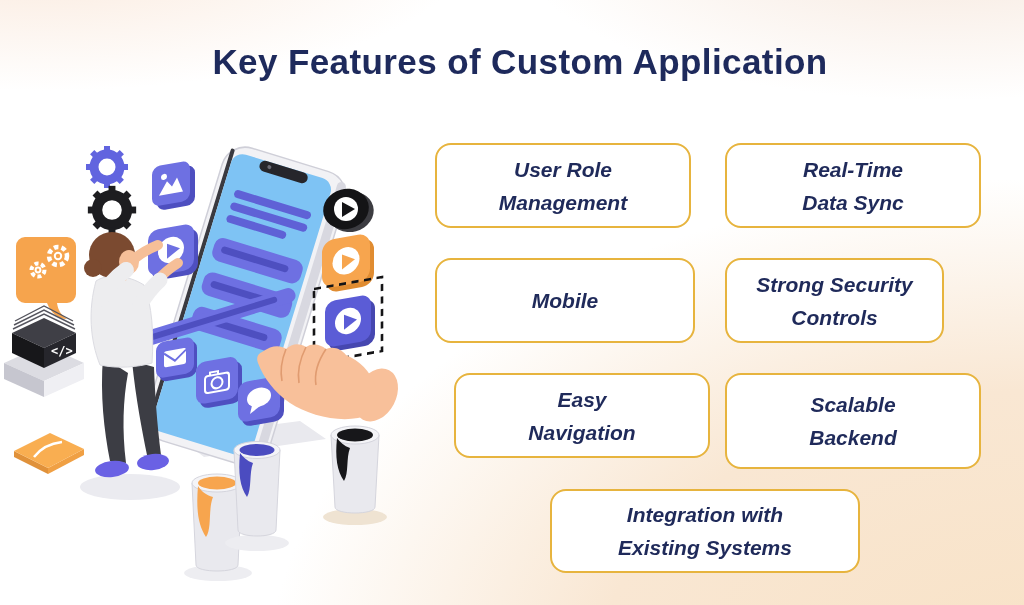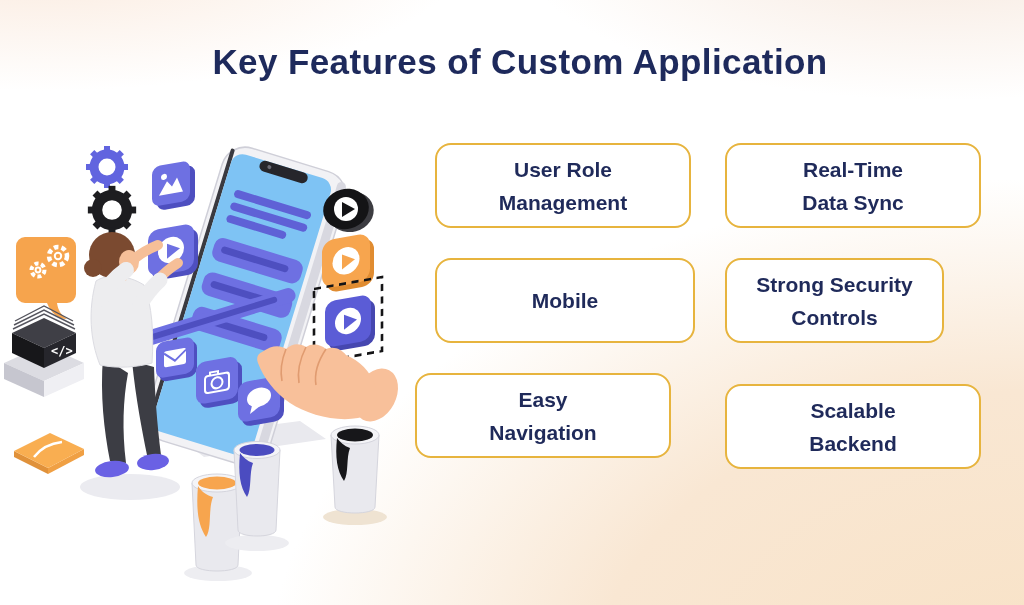--- a/index.html
+++ b/index.html
@@ -13,28 +13,28 @@
       #ffffff;
   }
   .title{
     position:absolute;top:34px;left:0;width:1024px;margin:8px;
     text-align:center;font-size:35px;font-weight:700;color:#1e2a5c;letter-spacing:.4px;
   }
   .fbox{
     position:absolute;box-sizing:border-box;background:#ffffff;
     border:2px solid #e7b43e;border-radius:16px;
     display:flex;flex-direction:column;align-items:center;justify-content:center;
-    text-align:center;color:#1f2a5a;font-weight:700;font-size:21px;line-height:33px;
+    text-align:center;color:#1f2a5a;font-weight:700;font-size:21px;line-height:33px;font-style:italic;
   }
   .f0{left:435px;top:143px;width:256px;height:85px}
   .f1{left:725px;top:143px;width:256px;height:85px}
   .f2{left:435px;top:258px;width:260px;height:85px}
   .f3{left:725px;top:258px;width:219px;height:85px}
-  .f4{left:415px;top:373px;width:256px;height:85px}
-  .f5{left:725px;top:384px;width:256px;height:85px}
+  .f4{left:454px;top:373px;width:256px;height:85px}
+  .f5{left:725px;top:373px;width:256px;height:96px}
   .f6{left:550px;top:489px;width:310px;height:84px}
   .illustration{position:absolute;left:0;top:105px;width:430px;height:500px;}
 </style>
 </head>
 <body>
 
 <div class="canvas">
 
   <h1 class="title">Key Features of Custom Application</h1>
 
@@ -254,14 +254,18 @@
     <span>Controls</span>
   </div>
   <div class="fbox f4">
     <span>Easy</span>
     <span>Navigation</span>
   </div>
   <div class="fbox f5">
     <span>Scalable</span>
     <span>Backend</span>
   </div>
+  <div class="fbox f6">
+    <span>Integration with</span>
+    <span>Existing Systems</span>
+  </div>
 
 </div>
 
 </body></html>

